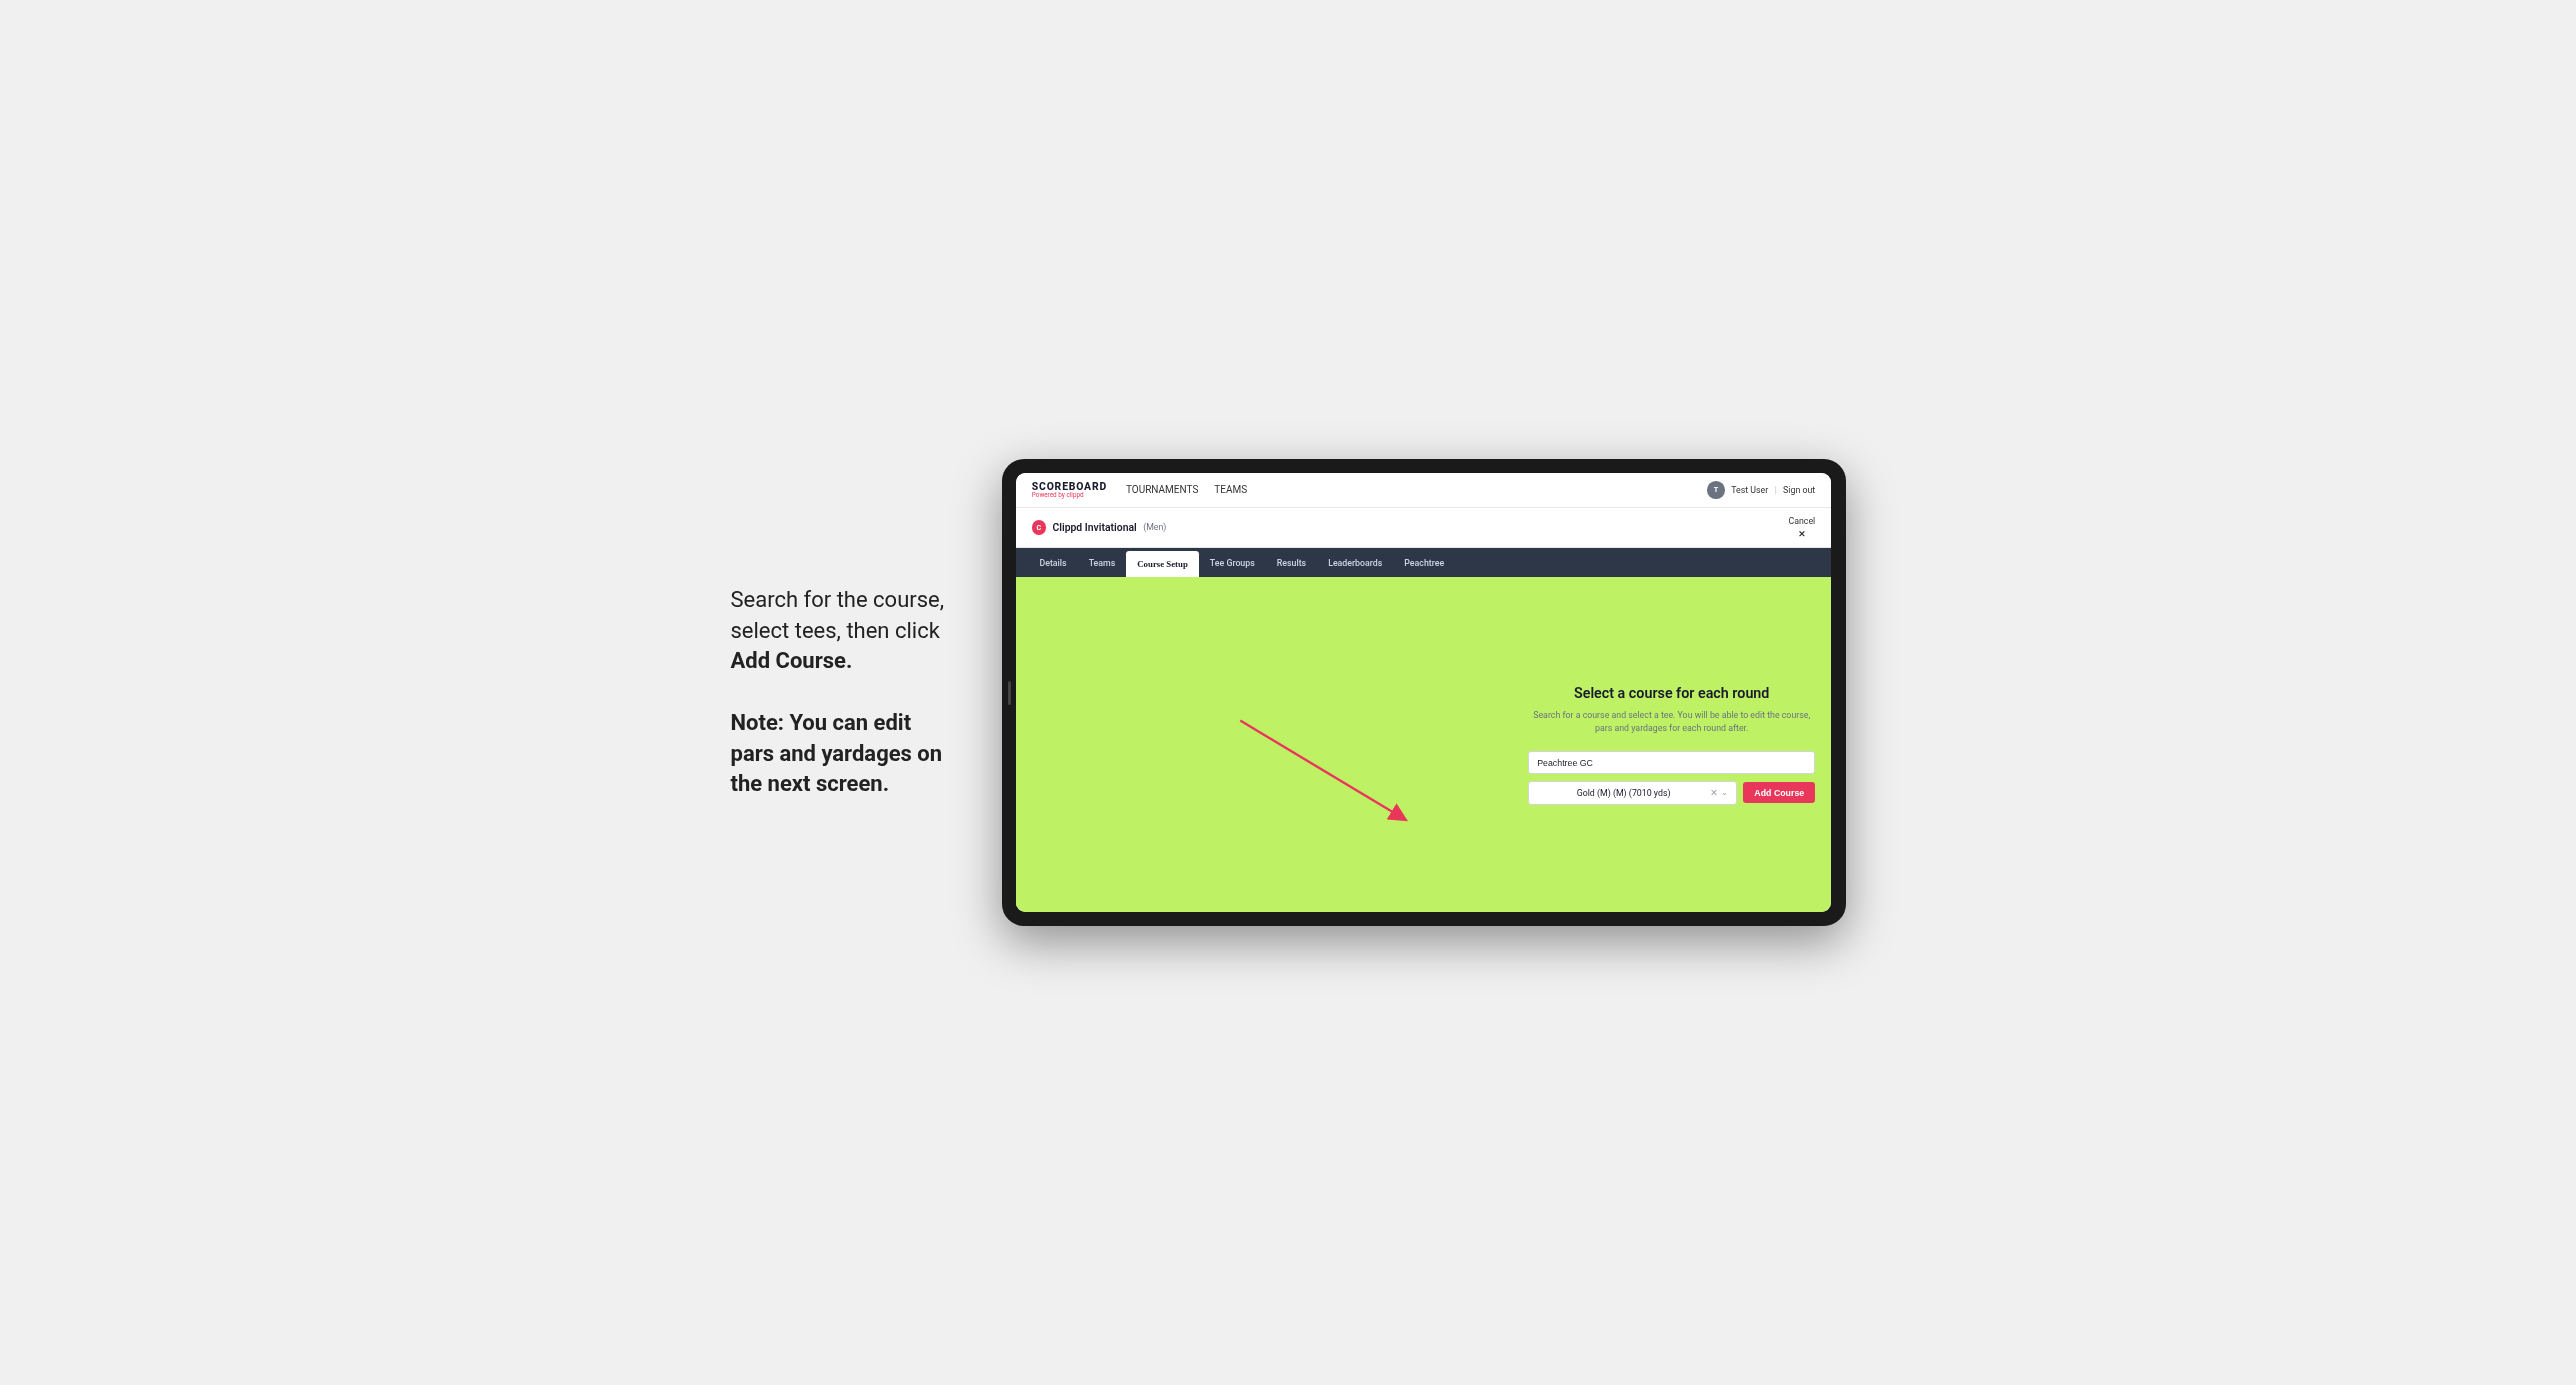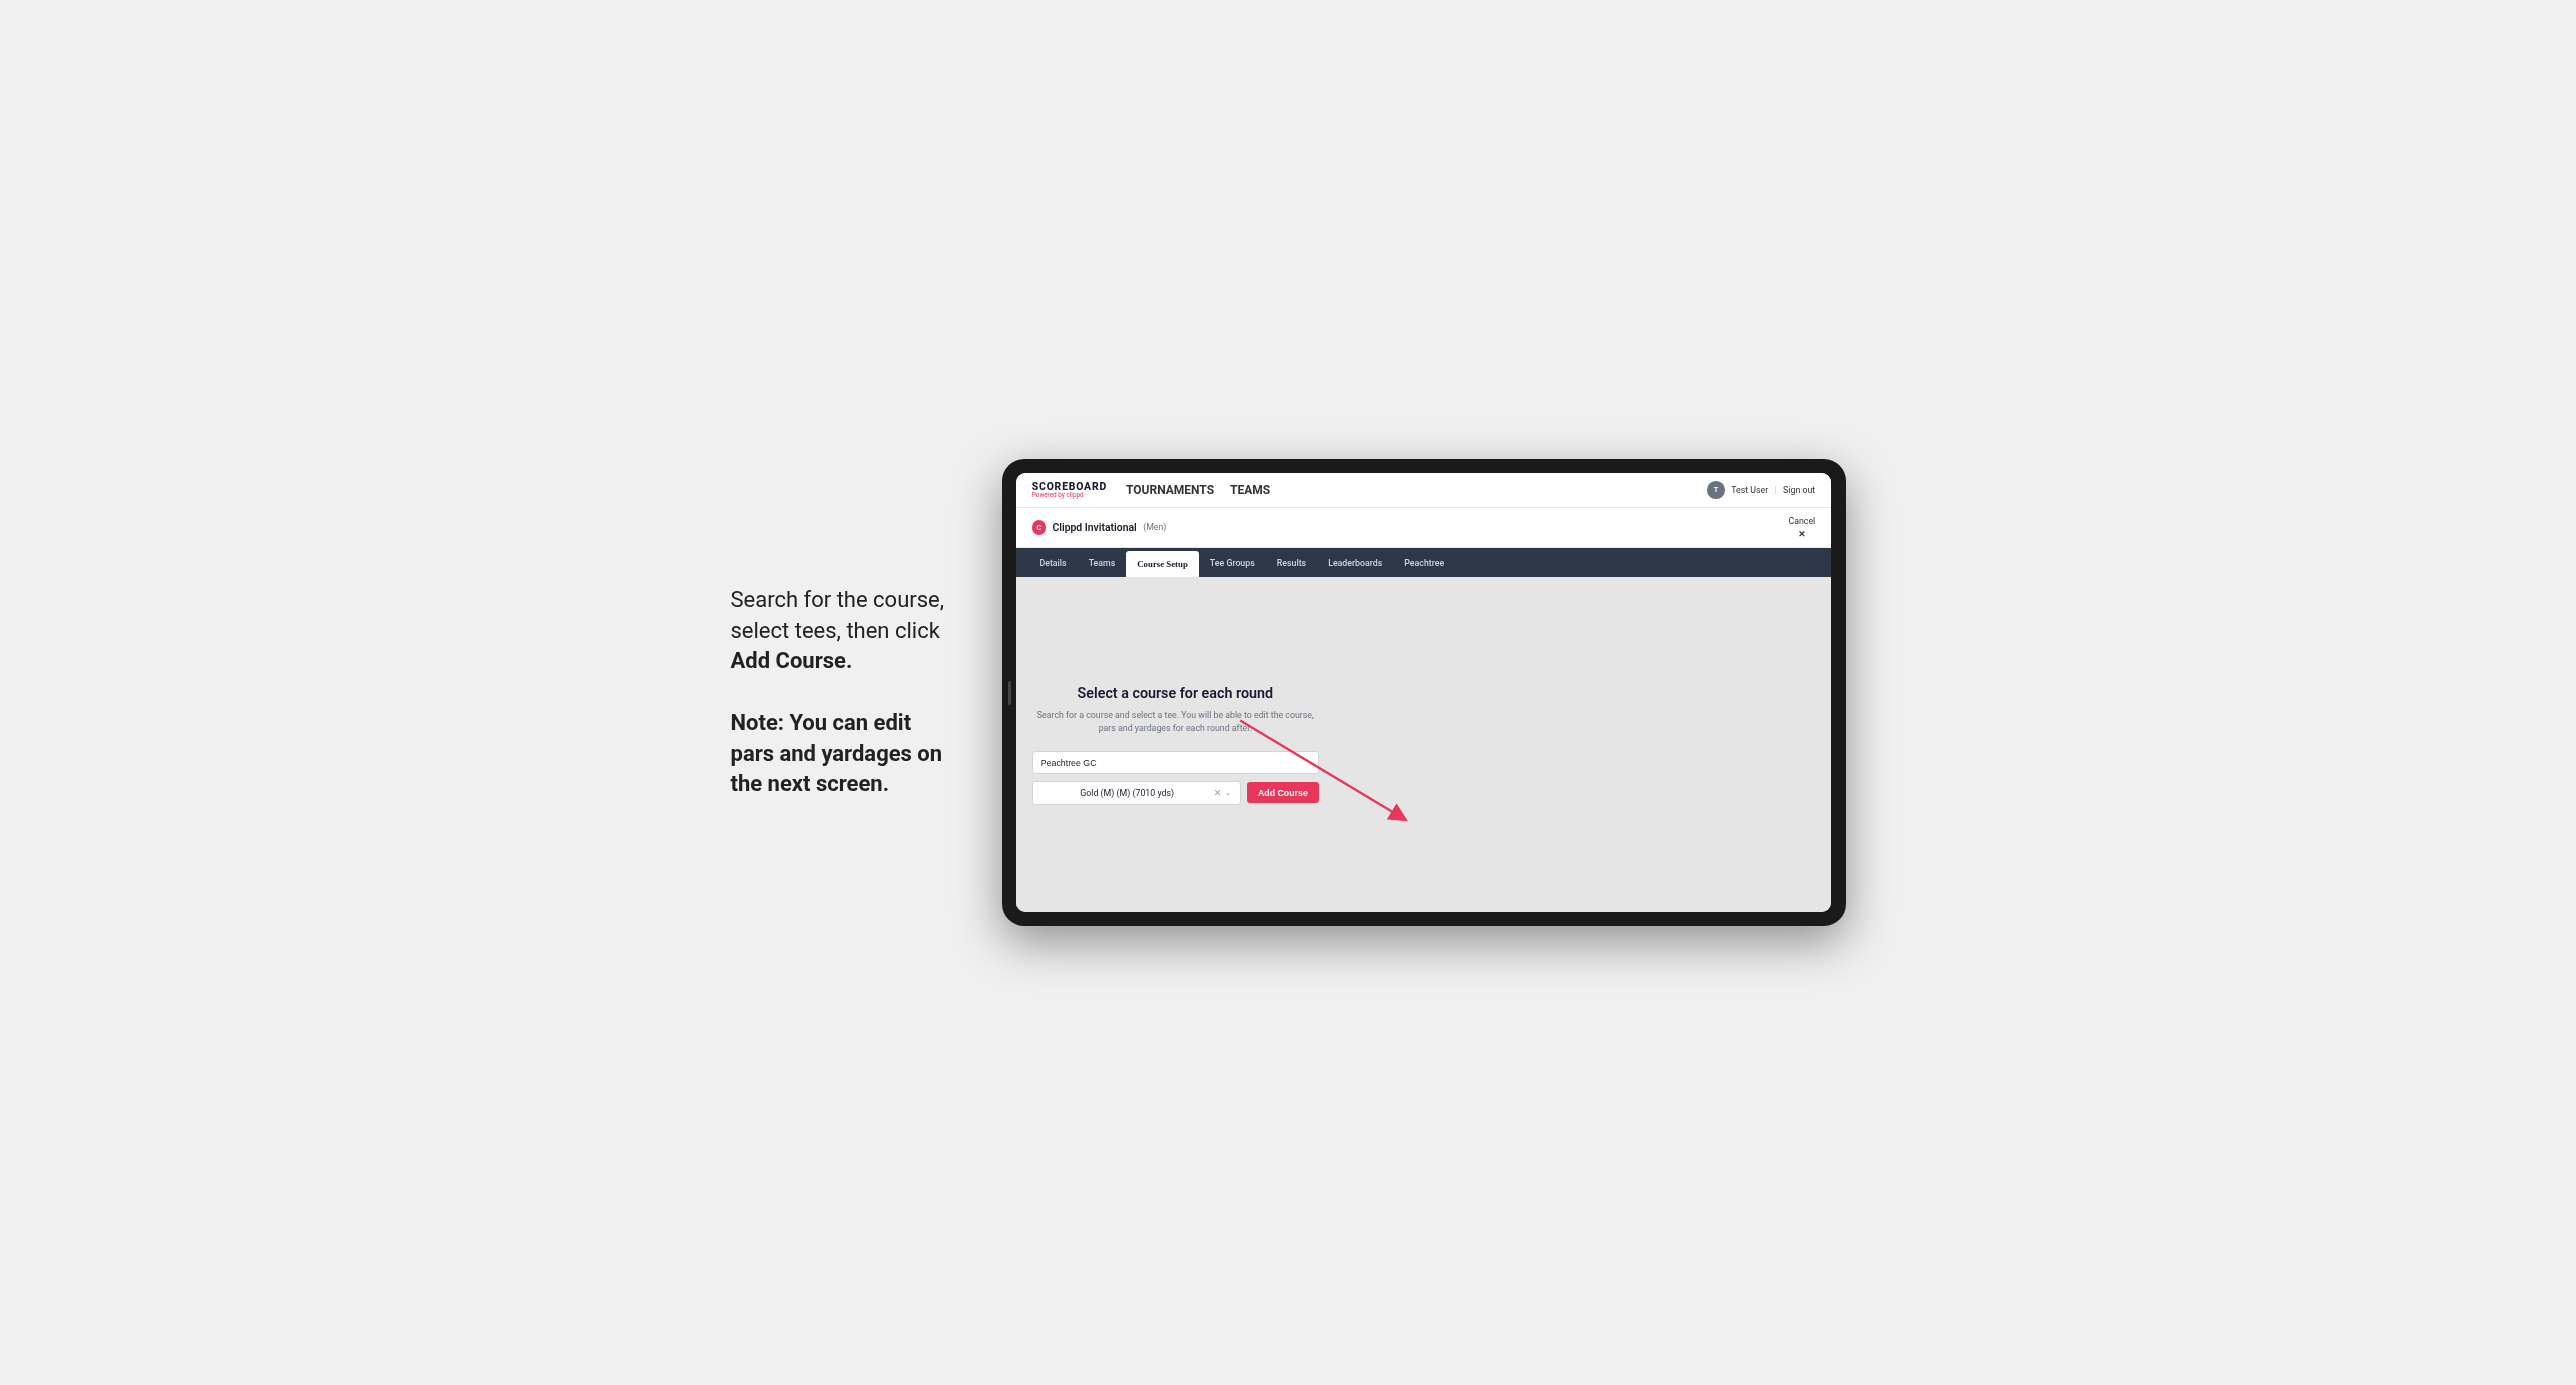--- a/index.html
+++ b/index.html
@@ -76,24 +76,24 @@
     }
     .logo-sub {
       font-size: 6.4px;
       color: #e8375a;
     }
     .nav-links {
       display: flex;
       gap: 16px;
     }
     .nav-link {
-      font-size: 12px;
+      font-size: 10px;
       color: #333;
       text-decoration: none;
-      font-weight: 700;
+      font-weight: 400;
       cursor: pointer;
     }
     .navbar-right {
       display: flex;
       align-items: center;
       gap: 6.4px;
       font-size: 8.8px;
       color: #333;
     }
     .user-avatar {
@@ -180,26 +180,26 @@
       color: #1a1a2e;
       border-radius: 3.2px 3.2px 0 0;
       margin-top: 3.2px;
       font-weight: 600;
       font-family: Liberation Serif, serif;
     }
 
     
     .main-content {
       min-height: 335px;
-      background: #e5e5e5;
+      background: #bef264;
       position: relative;
       padding: 16px 16px;
       display: flex;
       flex-direction: column;
-      align-items: flex-start;
+      align-items: flex-end;
       justify-content: center;
     }
 
     .course-select-panel {
       text-align: center;
       width: 100%;
       max-width: 287px;
     }
 
     .panel-title {

